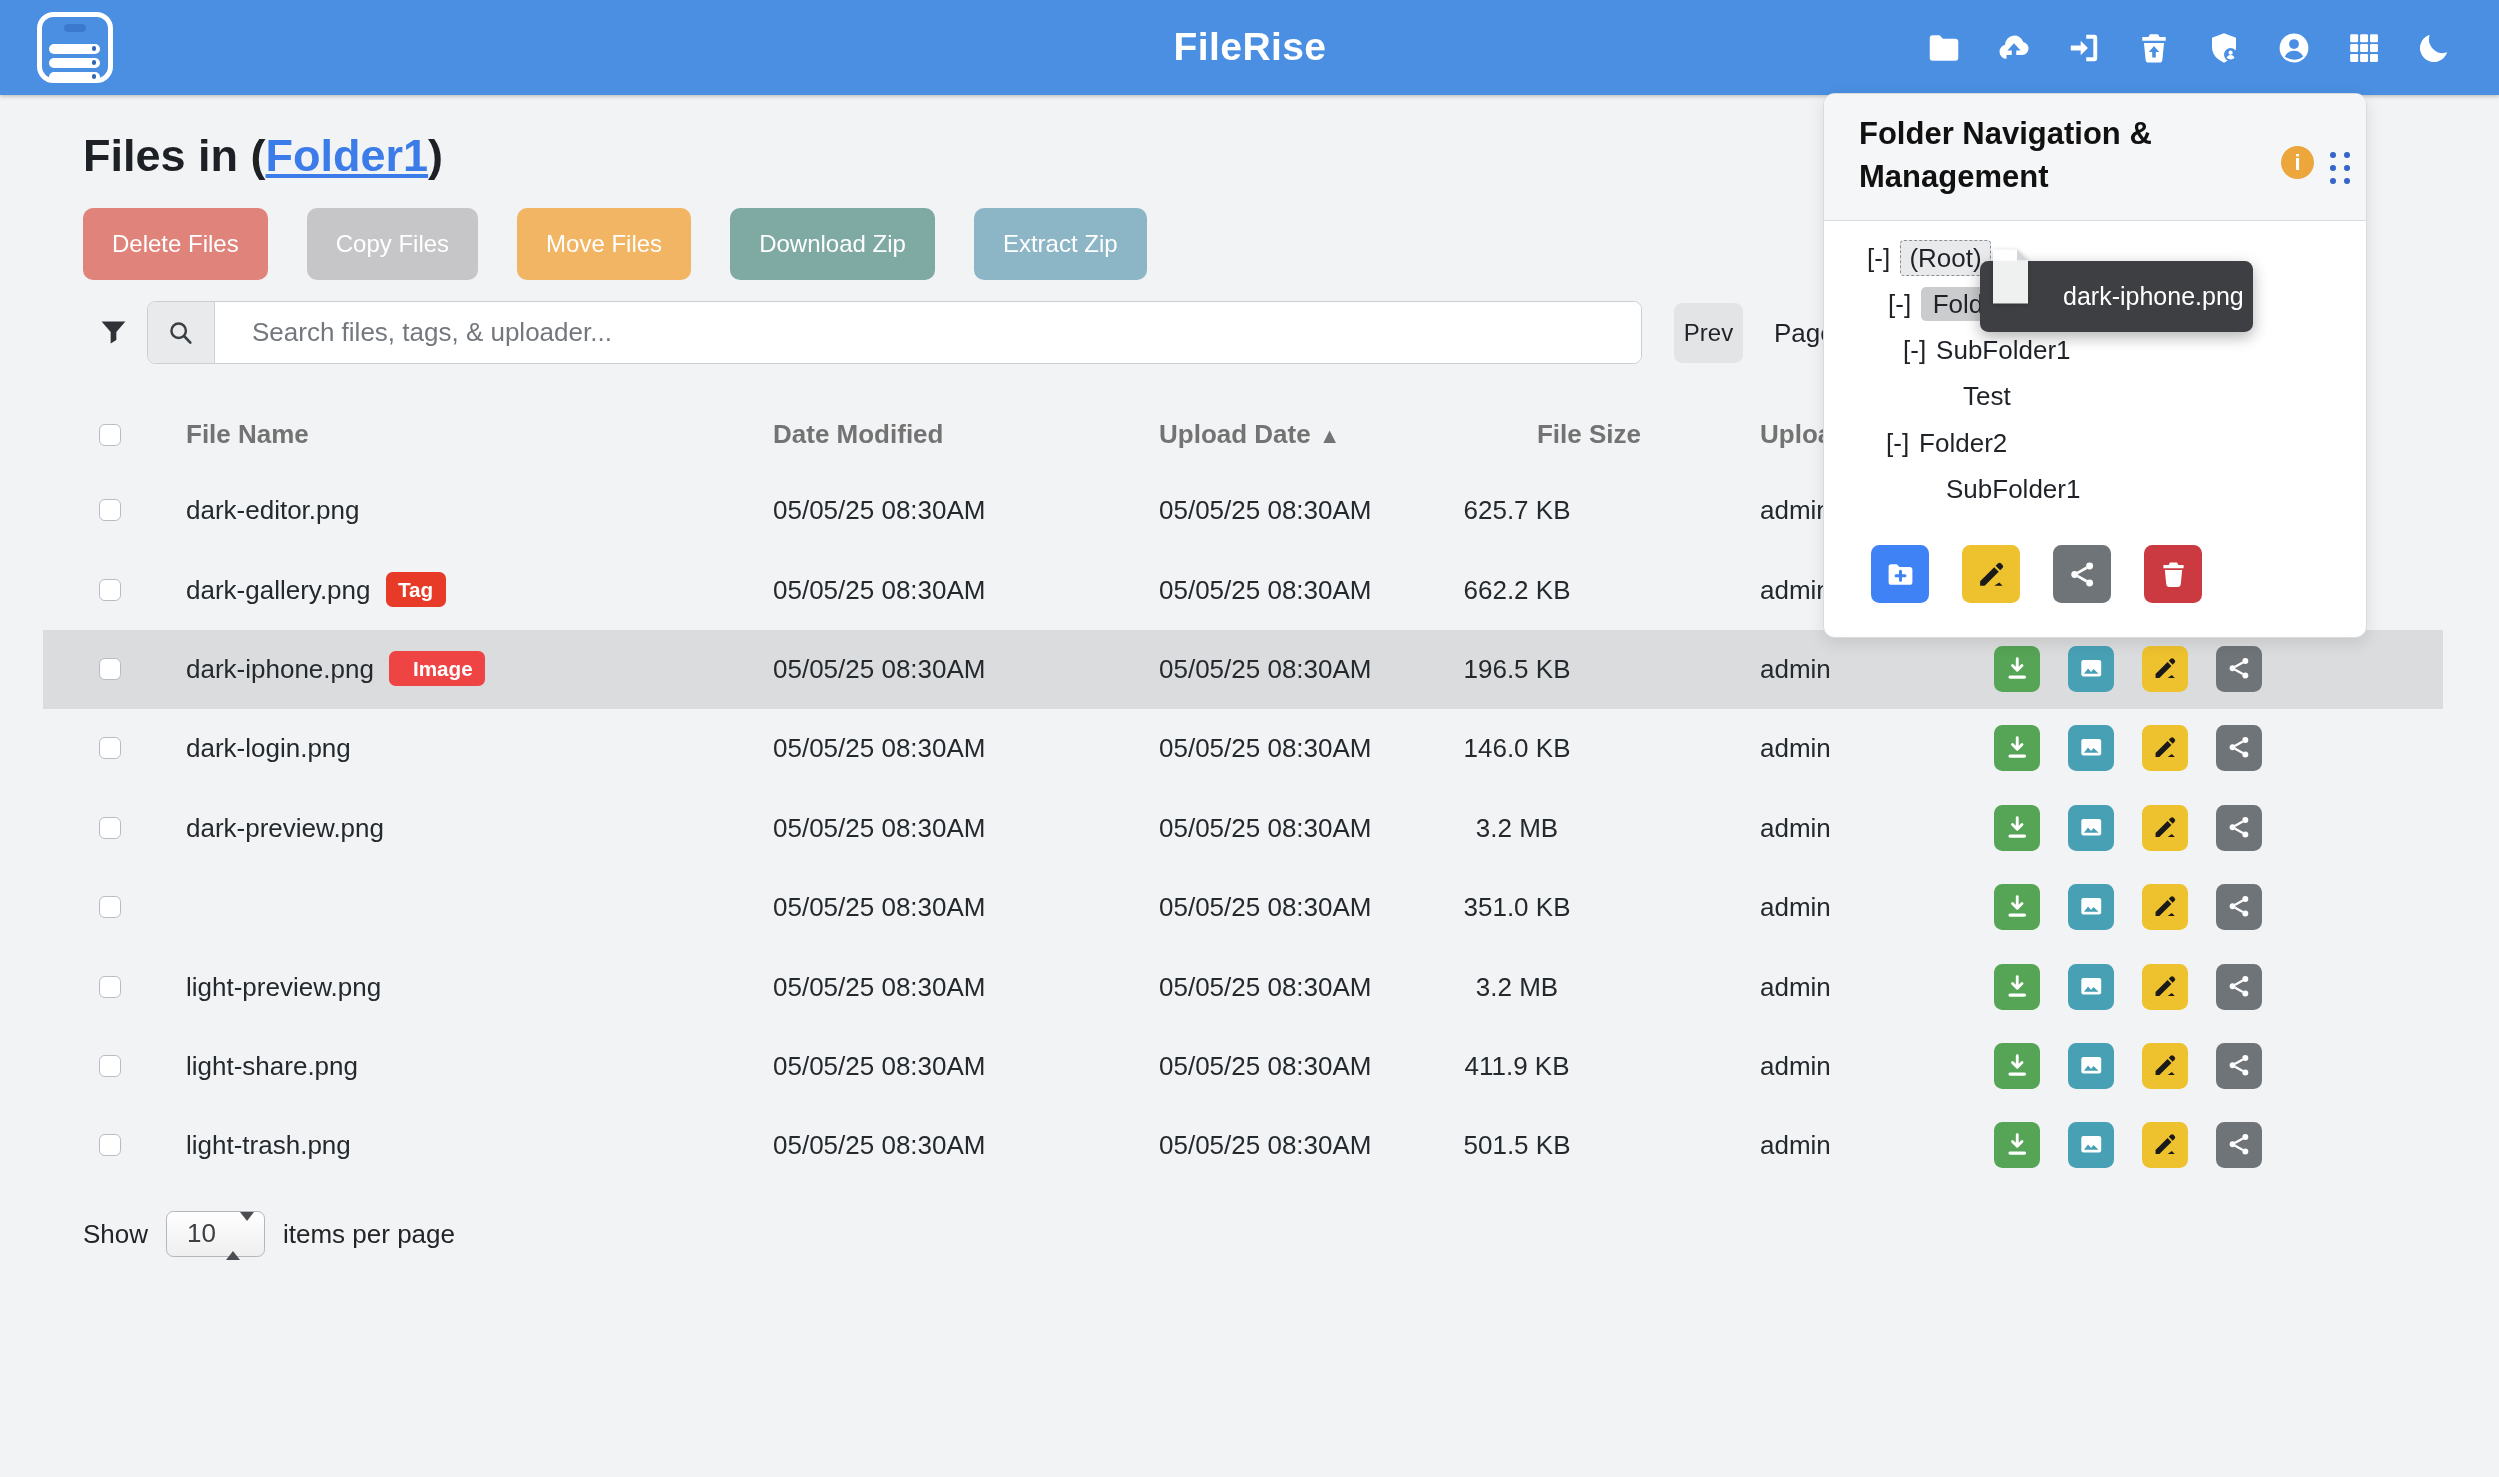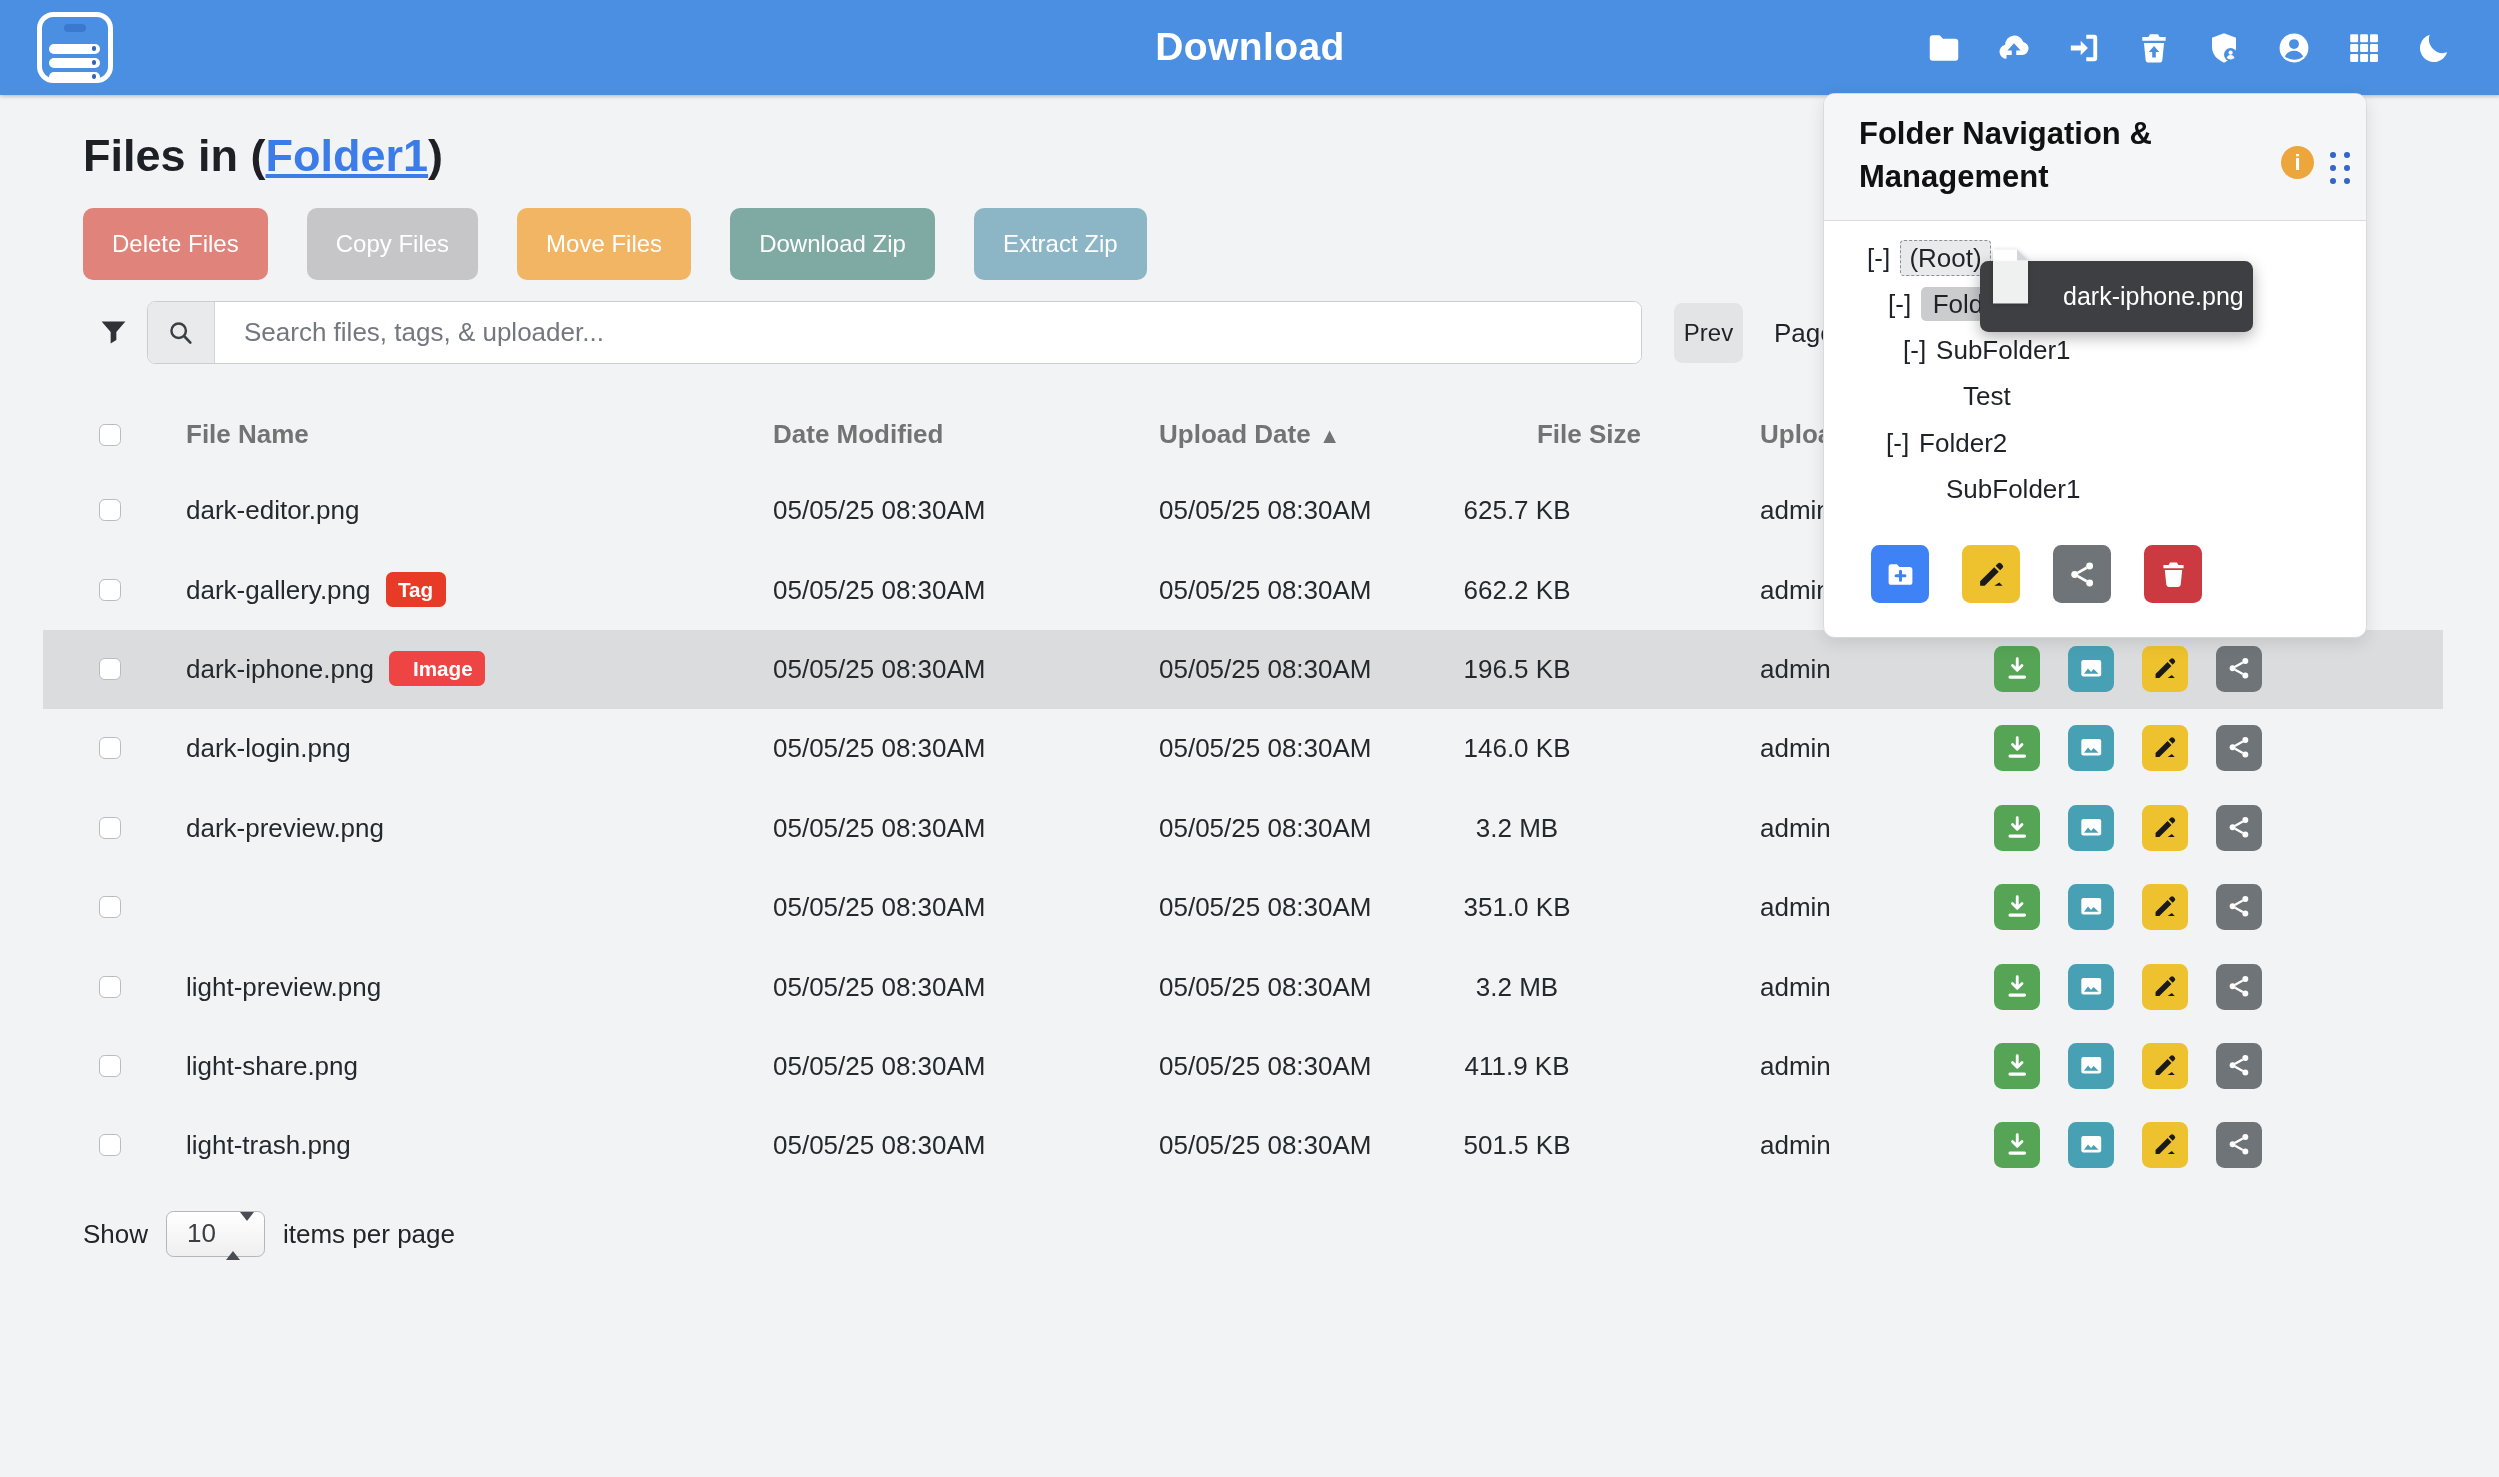--- a/index.html
+++ b/index.html
@@ -22,21 +22,21 @@
   
   #toolbar{position:absolute;left:83px;top:208px;display:flex;gap:39px;}
   .tbtn{height:72px;border:none;border-radius:10px;padding:12px 29px;color:#fff;font-size:24px;
     font-family:"Liberation Sans",sans-serif;cursor:pointer;}
   
   #funnel{position:absolute;left:98px;top:317px;width:31px;height:31px;fill:#2f3337;cursor:pointer;}
   #search-group{position:absolute;left:147px;top:301px;width:1495px;height:63px;box-sizing:border-box;
     border:1.7px solid #c9ced3;border-radius:8.3px;background:#fff;display:flex;overflow:hidden;}
   #search-addon{width:66px;background:#e9eaec;border-right:1.7px solid #cfd4d9;display:flex;align-items:center;justify-content:center;}
   #search-addon svg{width:28px;height:28px;color:#3a3f44;}
-  #search-input{flex:1;border:none;outline:none;font-size:26px;padding:0 29px;color:#a21caf;
+  #search-input{flex:1;border:none;outline:none;font-size:26px;padding:0 37px;color:#a21caf;
     font-family:"Liberation Sans",sans-serif;background:#fff;}
   #search-input::placeholder{color:#73787e;}
   #prev-btn{position:absolute;left:1674px;top:303px;width:69px;height:60px;background:#e3e4e6;border:none;
     border-radius:8.3px;font-size:24px;color:#1f2328;font-family:"Liberation Sans",sans-serif;cursor:pointer;}
   #page-info{position:absolute;left:1774px;top:303px;height:60px;line-height:60px;font-size:26px;color:#1f2328;white-space:nowrap;}
   
   .cb{display:block;width:22px;height:22px;background:#fff;border:1.7px solid #b7bcc2;border-radius:5.8px;box-sizing:border-box;cursor:pointer;}
   #thead{position:absolute;left:43px;top:397px;width:2400px;height:74px;font-weight:700;font-size:26px;color:#737373;}
   #thead .cb{position:absolute;left:56px;top:26.5px;}
   .col-name{position:absolute;left:143px;top:0;height:74px;line-height:74px;white-space:nowrap;}
@@ -181,21 +181,21 @@
   </defs>
 </svg>
 
 <div id="topbar">
   <div id="logo">
     <span class="pill"></span>
     <span class="bar" style="top:27px"></span>
     <span class="bar" style="top:41px"></span>
     <span class="bar" style="top:55px"></span>
   </div>
-  <div id="app-title">Download</div>
+  <div id="app-title">FileRise</div>
   <div id="hdr-icons">
     <svg viewBox="0 0 44 44" width="36" height="36">
         <use href="#i-folder"></use>
       </svg>
     <svg viewBox="0 0 44 44" width="36" height="36">
         <use href="#i-cloud-up"></use>
       </svg>
     <svg viewBox="0 0 44 44" width="36" height="36">
         <use href="#i-signin"></use>
       </svg>

